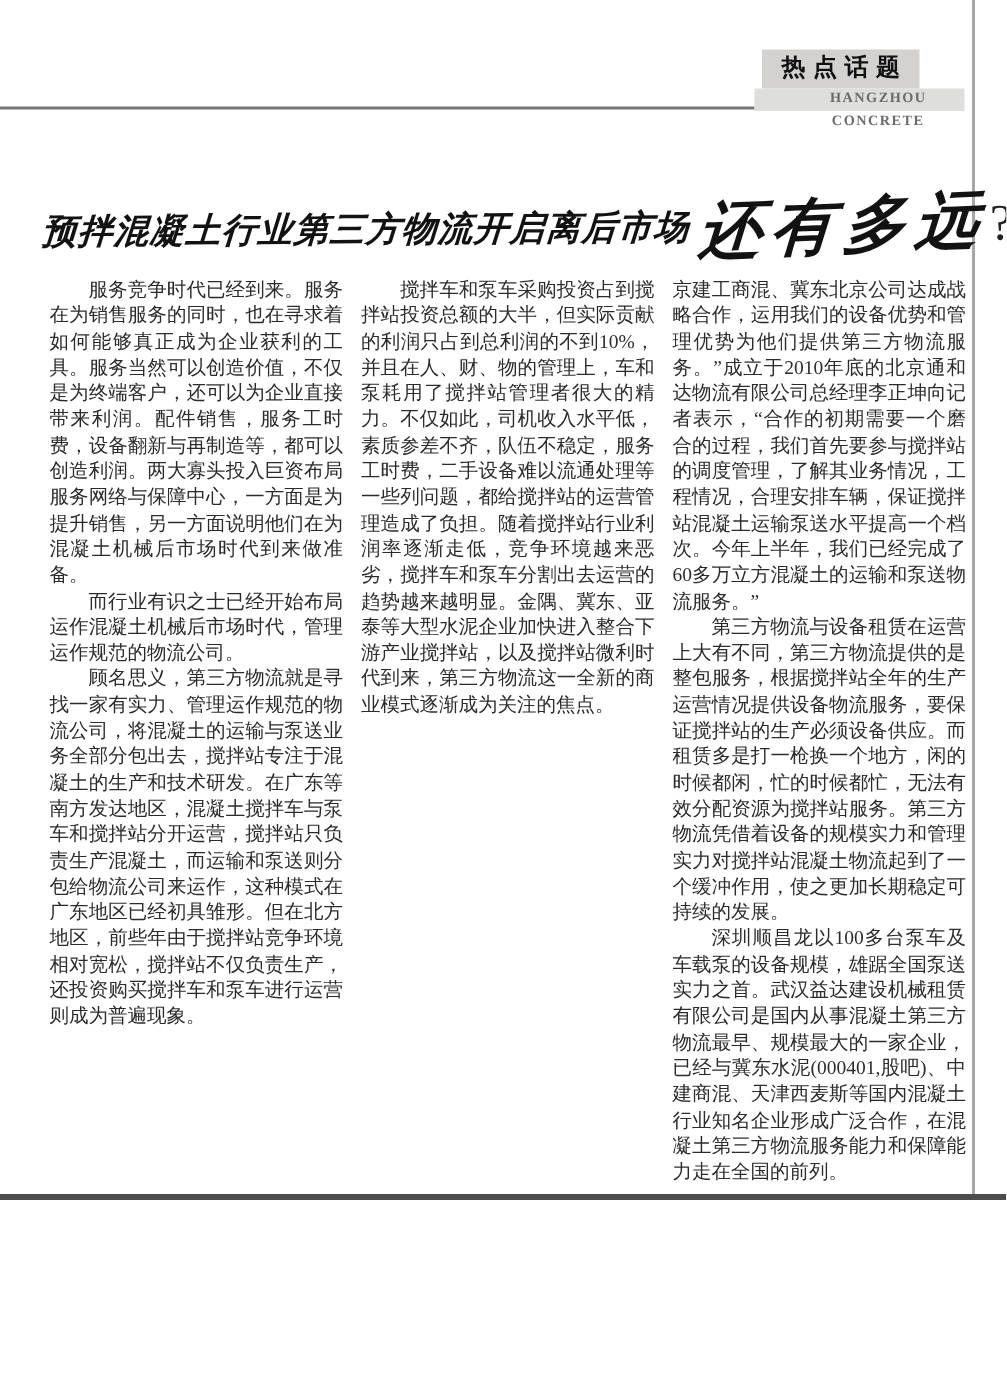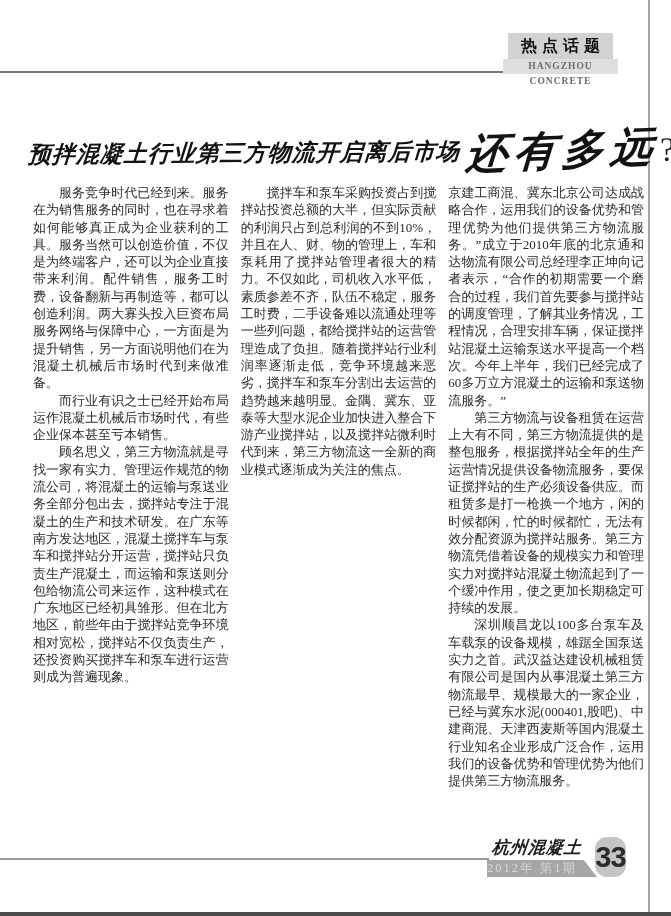--- a/index.html
+++ b/index.html
@@ -1,18 +1,18 @@
 <!DOCTYPE html>
 <html><head>
 <meta charset="utf-8">
 <style>
   html,body{margin:0;padding:0;background:#ffffff;}
   .page{
     position:relative;
-    width:671px;height:916px;
+    width:671px;height:800px;
     background:#ffffff;
     overflow:hidden;
     font-family:"Liberation Serif","DejaVu Serif",serif;
     color:#2b2b2b;
   }
   
   .right-edge{position:absolute;top:0;right:21px;width:2px;height:916px;background:#a6a6a6;}
   .bottom-edge{position:absolute;left:0;bottom:0;width:671px;height:4px;background:#4d4d4d;}
 
   
@@ -22,21 +22,21 @@
     background:#d3d2d0;color:#111;
     font-family:"Liberation Sans","DejaVu Sans",sans-serif;
     font-weight:bold;font-size:16px;line-height:26px;
     letter-spacing:5px;text-align:center;text-indent:5px;
   }
   .badge-strip{
     position:absolute;top:59px;left:503px;width:115px;height:15px;
     background:#dededc;color:#6b6b6b;
     font-family:"Liberation Serif","DejaVu Serif",serif;
     font-weight:bold;font-size:9.5px;line-height:15px;
-    letter-spacing:1px;text-align:center;
+    letter-spacing:1px;text-align:center;padding-left:25px;
   }
 
   
   .title{
     position:absolute;top:98px;left:28px;width:616px;height:66px;
     white-space:nowrap;display:flex;align-items:center;
     color:#121212;transform:rotate(-0.4deg);
   }
   .title-main{
     font-size:23px;font-weight:900;font-style:italic;
@@ -104,30 +104,30 @@
 
   <h1 class="title">
     <span class="title-main">预拌混凝土行业第三方物流开启离后市场</span>
     <span class="title-em">还有多远</span>
     <span class="title-q">?</span>
   </h1>
 
   <div class="columns">
     <div class="col">
       <p class="ind">服务竞争时代已经到来。服务在为销售服务的同时，也在寻求着如何能够真正成为企业获利的工具。服务当然可以创造价值，不仅是为终端客户，还可以为企业直接带来利润。配件销售，服务工时费，设备翻新与再制造等，都可以创造利润。两大寡头投入巨资布局服务网络与保障中心，一方面是为提升销售，另一方面说明他们在为混凝土机械后市场时代到来做准备。</p>
-      <p class="ind">而行业有识之士已经开始布局运作混凝土机械后市场时代，有些企业保本甚至亏本销售。</p>
+      <p class="ind">而行业有识之士已经开始布局运作混凝土机械后市场时代，管理运作规范的物流公司。</p>
       <p class="ind">顾名思义，第三方物流就是寻找一家有实力、管理运作规范的物流公司，将混凝土的运输与泵送业务全部分包出去，搅拌站专注于混凝土的生产和技术研发。在广东等南方发达地区，混凝土搅拌车与泵车和搅拌站分开运营，搅拌站只负责生产混凝土，而运输和泵送则分包给物流公司来运作，这种模式在广东地区已经初具雏形。但在北方地区，前些年由于搅拌站竞争环境相对宽松，搅拌站不仅负责生产，还投资购买搅拌车和泵车进行运营则成为普遍现象。</p>
     </div>
     <div class="col">
       <p class="ind">搅拌车和泵车采购投资占到搅拌站投资总额的大半，但实际贡献的利润只占到总利润的不到10%，并且在人、财、物的管理上，车和泵耗用了搅拌站管理者很大的精力。不仅如此，司机收入水平低，素质参差不齐，队伍不稳定，服务工时费，二手设备难以流通处理等一些列问题，都给搅拌站的运营管理造成了负担。随着搅拌站行业利润率逐渐走低，竞争环境越来恶劣，搅拌车和泵车分割出去运营的趋势越来越明显。金隅、冀东、亚泰等大型水泥企业加快进入整合下游产业搅拌站，以及搅拌站微利时代到来，第三方物流这一全新的商业模式逐渐成为关注的焦点。</p>
     </div>
     <div class="col">
       <p>京建工商混、冀东北京公司达成战略合作，运用我们的设备优势和管理优势为他们提供第三方物流服务。”成立于2010年底的北京通和达物流有限公司总经理李正坤向记者表示，“合作的初期需要一个磨合的过程，我们首先要参与搅拌站的调度管理，了解其业务情况，工程情况，合理安排车辆，保证搅拌站混凝土运输泵送水平提高一个档次。今年上半年，我们已经完成了60多万立方混凝土的运输和泵送物流服务。”</p>
       <p class="ind">第三方物流与设备租赁在运营上大有不同，第三方物流提供的是整包服务，根据搅拌站全年的生产运营情况提供设备物流服务，要保证搅拌站的生产必须设备供应。而租赁多是打一枪换一个地方，闲的时候都闲，忙的时候都忙，无法有效分配资源为搅拌站服务。第三方物流凭借着设备的规模实力和管理实力对搅拌站混凝土物流起到了一个缓冲作用，使之更加长期稳定可持续的发展。</p>
-      <p class="ind">深圳顺昌龙以100多台泵车及车载泵的设备规模，雄踞全国泵送实力之首。武汉益达建设机械租赁有限公司是国内从事混凝土第三方物流最早、规模最大的一家企业，已经与冀东水泥(000401,股吧)、中建商混、天津西麦斯等国内混凝土行业知名企业形成广泛合作，运用我们的设备优势和管理优势为他们提供第三方物流服务。</p>
+      <p class="ind">深圳顺昌龙以100多台泵车及车载泵的设备规模，雄踞全国泵送实力之首。武汉益达建设机械租赁有限公司是国内从事混凝土第三方物流最早、规模最大的一家企业，已经与冀东水泥(000401,股吧)、中建商混、天津西麦斯等国内混凝土行业知名企业形成广泛合作，在混凝土第三方物流服务能力和保障能力走在全国的前列。</p>
     </div>
   </div>
 
   <div class="footer-rule"></div>
   <div class="footer-name">杭州混凝土</div>
   <div class="footer-issue">2012年 第1期</div>
   <div class="footer-page-box">33</div>
 
 </div>
 

